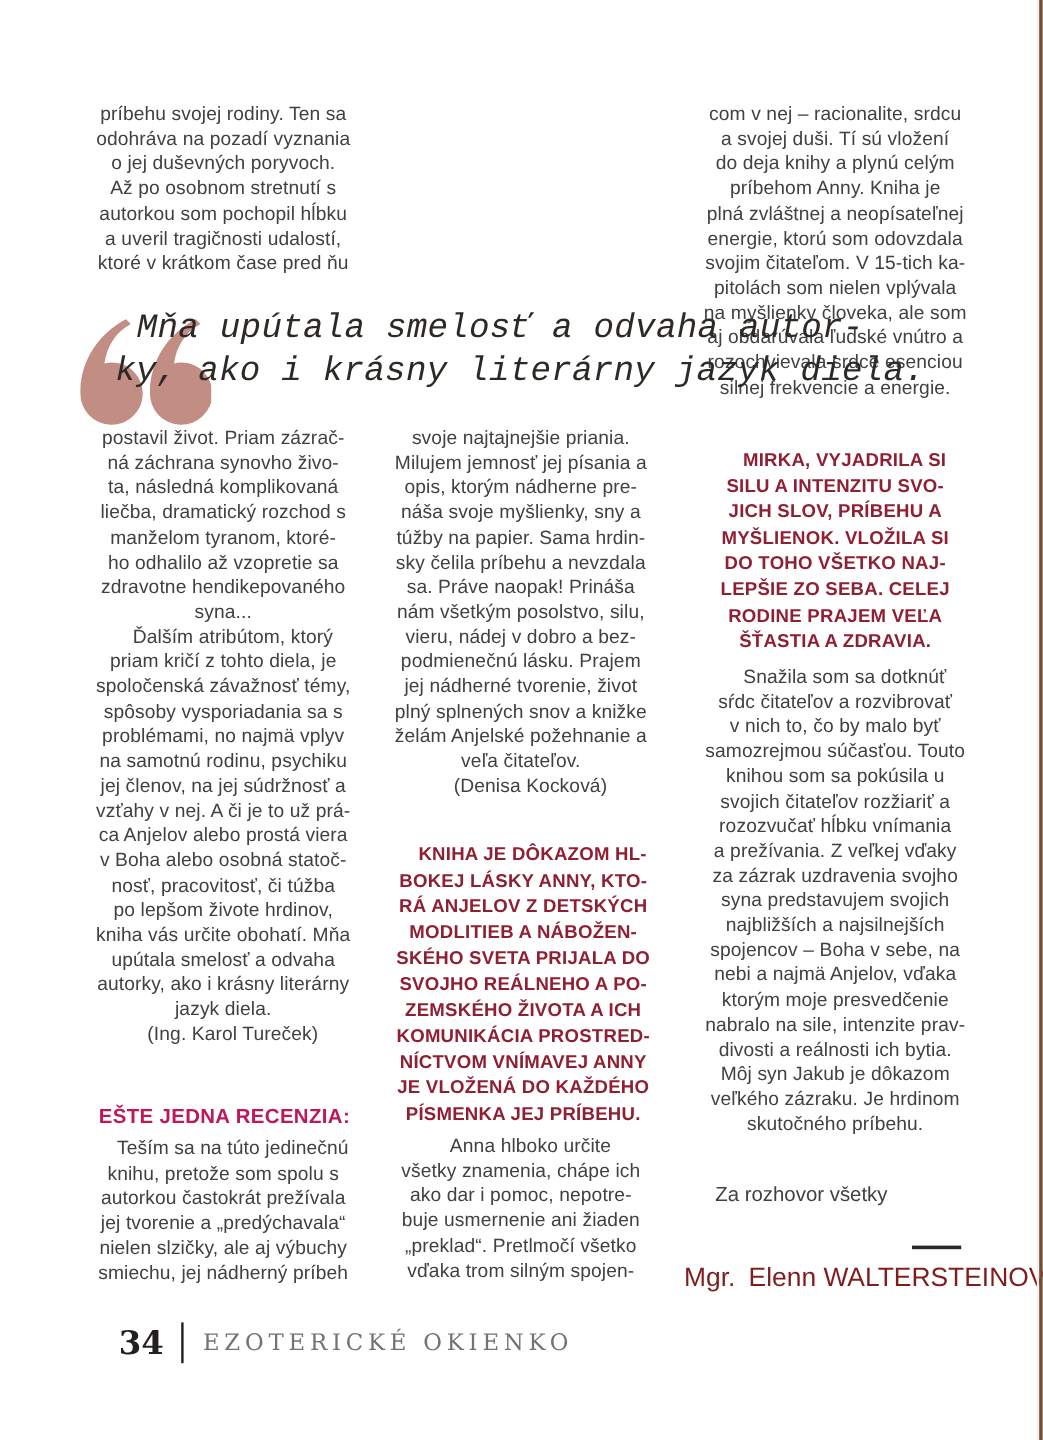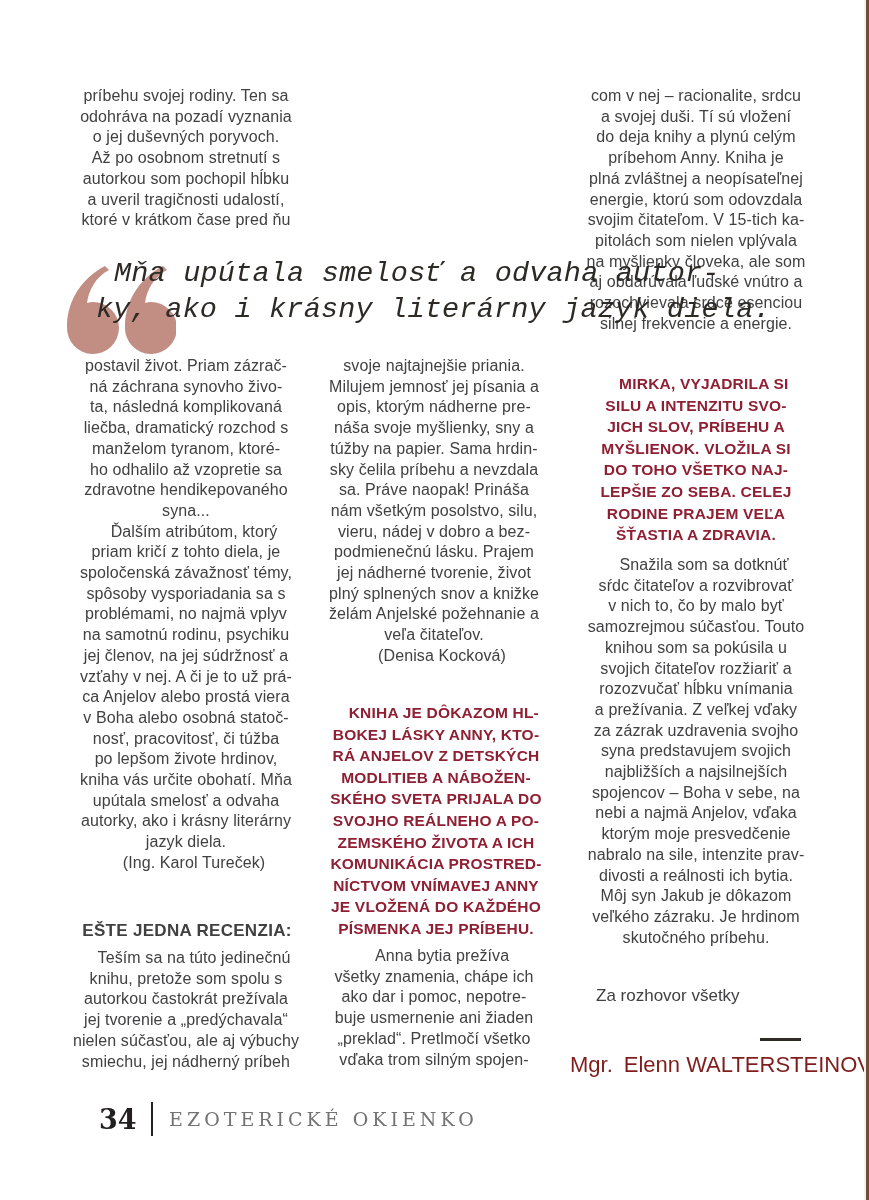--- a/index.html
+++ b/index.html
@@ -15,21 +15,21 @@
     font-size:16px;line-height:20.7px;
     color:#414042;
     letter-spacing:.1px;
     text-align:center;
   }
   .redcaps{
     color:#8f1f33;font-weight:bold;
     font-size:15.5px;line-height:21.6px;letter-spacing:.2px;
   }
   .red-heading{
-    position:absolute;color:#404040;font-weight:bold;
+    position:absolute;color:#be185d;font-weight:bold;
     font-size:17px;letter-spacing:.3px;white-space:pre;
   }
   
   .pullquote{position:absolute;left:58px;top:250px;width:500px;height:120px;}
   .quote-mark-svg{position:absolute;left:0;top:12px;}
   .quote-text{
     position:absolute;left:38px;top:6px;
     font-family:Liberation Mono, monospace;
     font-style:italic;font-size:28.5px;line-height:36px;
     color:#2d2a26;white-space:pre;text-indent:18px;letter-spacing:.2px;
@@ -88,21 +88,21 @@
 kniha vás určite obohatí. Mňa
 upútala smelosť a odvaha
 autorky, ako i krásny literárny
 jazyk diela.
  (Ing. Karol Tureček)</div>
   <div class="red-heading" style="left:65px;top:921px;"> EŠTE JEDNA RECENZIA:</div>
   <div class="flow" style="left:65px;top:948px;width:242px;"> Teším sa na túto jedinečnú
 knihu, pretože som spolu s
 autorkou častokrát prežívala
 jej tvorenie a „predýchavala“
-nielen súčasťou, ale aj výbuchy
+nielen slzičky, ale aj výbuchy
 smiechu, jej nádherný príbeh</div>
 
   <div class="flow" style="left:311px;top:356px;width:246px;">svoje najtajnejšie priania.
 Milujem jemnosť jej písania a
 opis, ktorým nádherne pre-
 náša svoje myšlienky, sny a
 túžby na papier. Sama hrdin-
 sky čelila príbehu a nevzdala
 sa. Práve naopak! Prináša
 nám všetkým posolstvo, silu,
@@ -117,21 +117,21 @@
 BOKEJ LÁSKY ANNY, KTO-
 RÁ ANJELOV Z DETSKÝCH
 MODLITIEB A NÁBOŽEN-
 SKÉHO SVETA PRIJALA DO
 SVOJHO REÁLNEHO A PO-
 ZEMSKÉHO ŽIVOTA A ICH
 KOMUNIKÁCIA PROSTRED-
 NÍCTVOM VNÍMAVEJ ANNY
 JE VLOŽENÁ DO KAŽDÉHO
 PÍSMENKA JEJ PRÍBEHU.</div>
-  <div class="flow" style="left:311px;top:946px;width:246px;"> Anna bytia prežíva
+  <div class="flow" style="left:311px;top:946px;width:246px;"> Anna hlboko určite
 všetky znamenia, chápe ich
 ako dar i pomoc, nepotre-
 buje usmernenie ani žiaden
 „preklad“. Pretlmočí všetko
 vďaka trom silným spojen-</div>
 
   <div class="flow" style="left:570px;top:86px;width:252px;">com v nej – racionalite, srdcu
 a svojej duši. Tí sú vložení
 do deja knihy a plynú celým
 príbehom Anny. Kniha je

